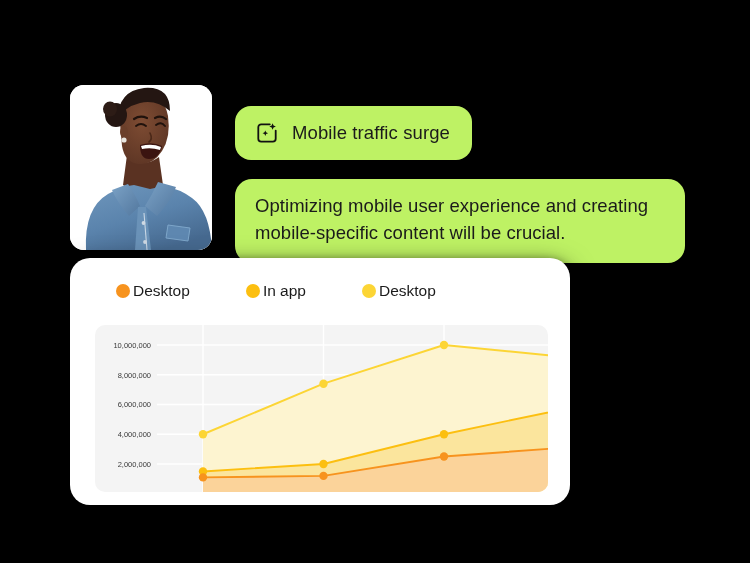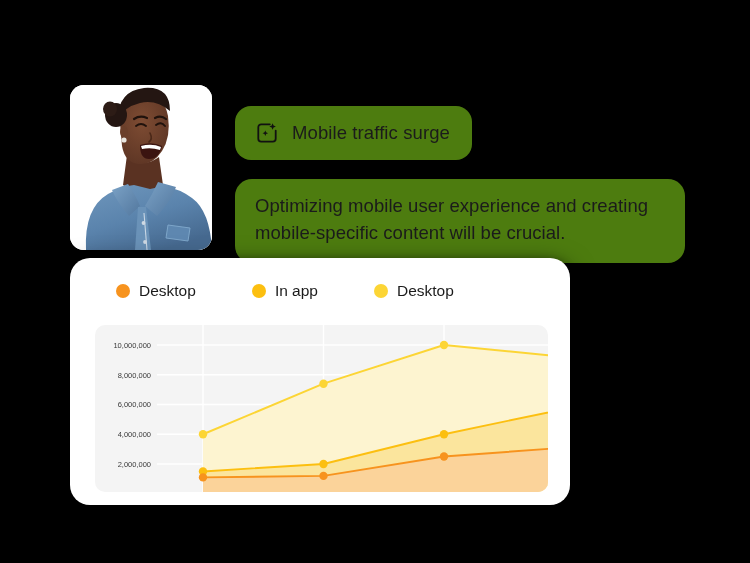--- a/index.html
+++ b/index.html
@@ -33,21 +33,21 @@
     border-radius: 14px;
     overflow: hidden;
     background: #ffffff;
     box-shadow: 0 6px 22px rgba(0,0,0,0.55);
   }
   .photo-frame svg { display: block; width: 142px; height: 165px; }
 
   
   .bubble {
     position: absolute;
-    background: #4d7c0f;
+    background: #bef264;
     border-radius: 16px;
     box-shadow: 0 7px 20px rgba(0,0,0,0.60), 0 2px 6px rgba(0,0,0,0.45);
     box-sizing: border-box;
     display: flex;
     align-items: center;
   }
   .bubble-title {
     left: 235px;
     top: 106px;
     height: 54px;
@@ -95,21 +95,21 @@
     position: absolute;
     left: 26px;
     top: 24px;
     display: flex;
     align-items: center;
     gap: 0;
   }
   .legend-item {
     display: flex;
     align-items: center;
-    gap: 9px;
+    gap: 3px;
     margin-right: 36px;
     padding-left: 20px;
   }
   .legend-dot {
     width: 14px; height: 14px;
     border-radius: 50%;
     flex: none;
   }
   .legend-label {
     font-size: 15.5px;

